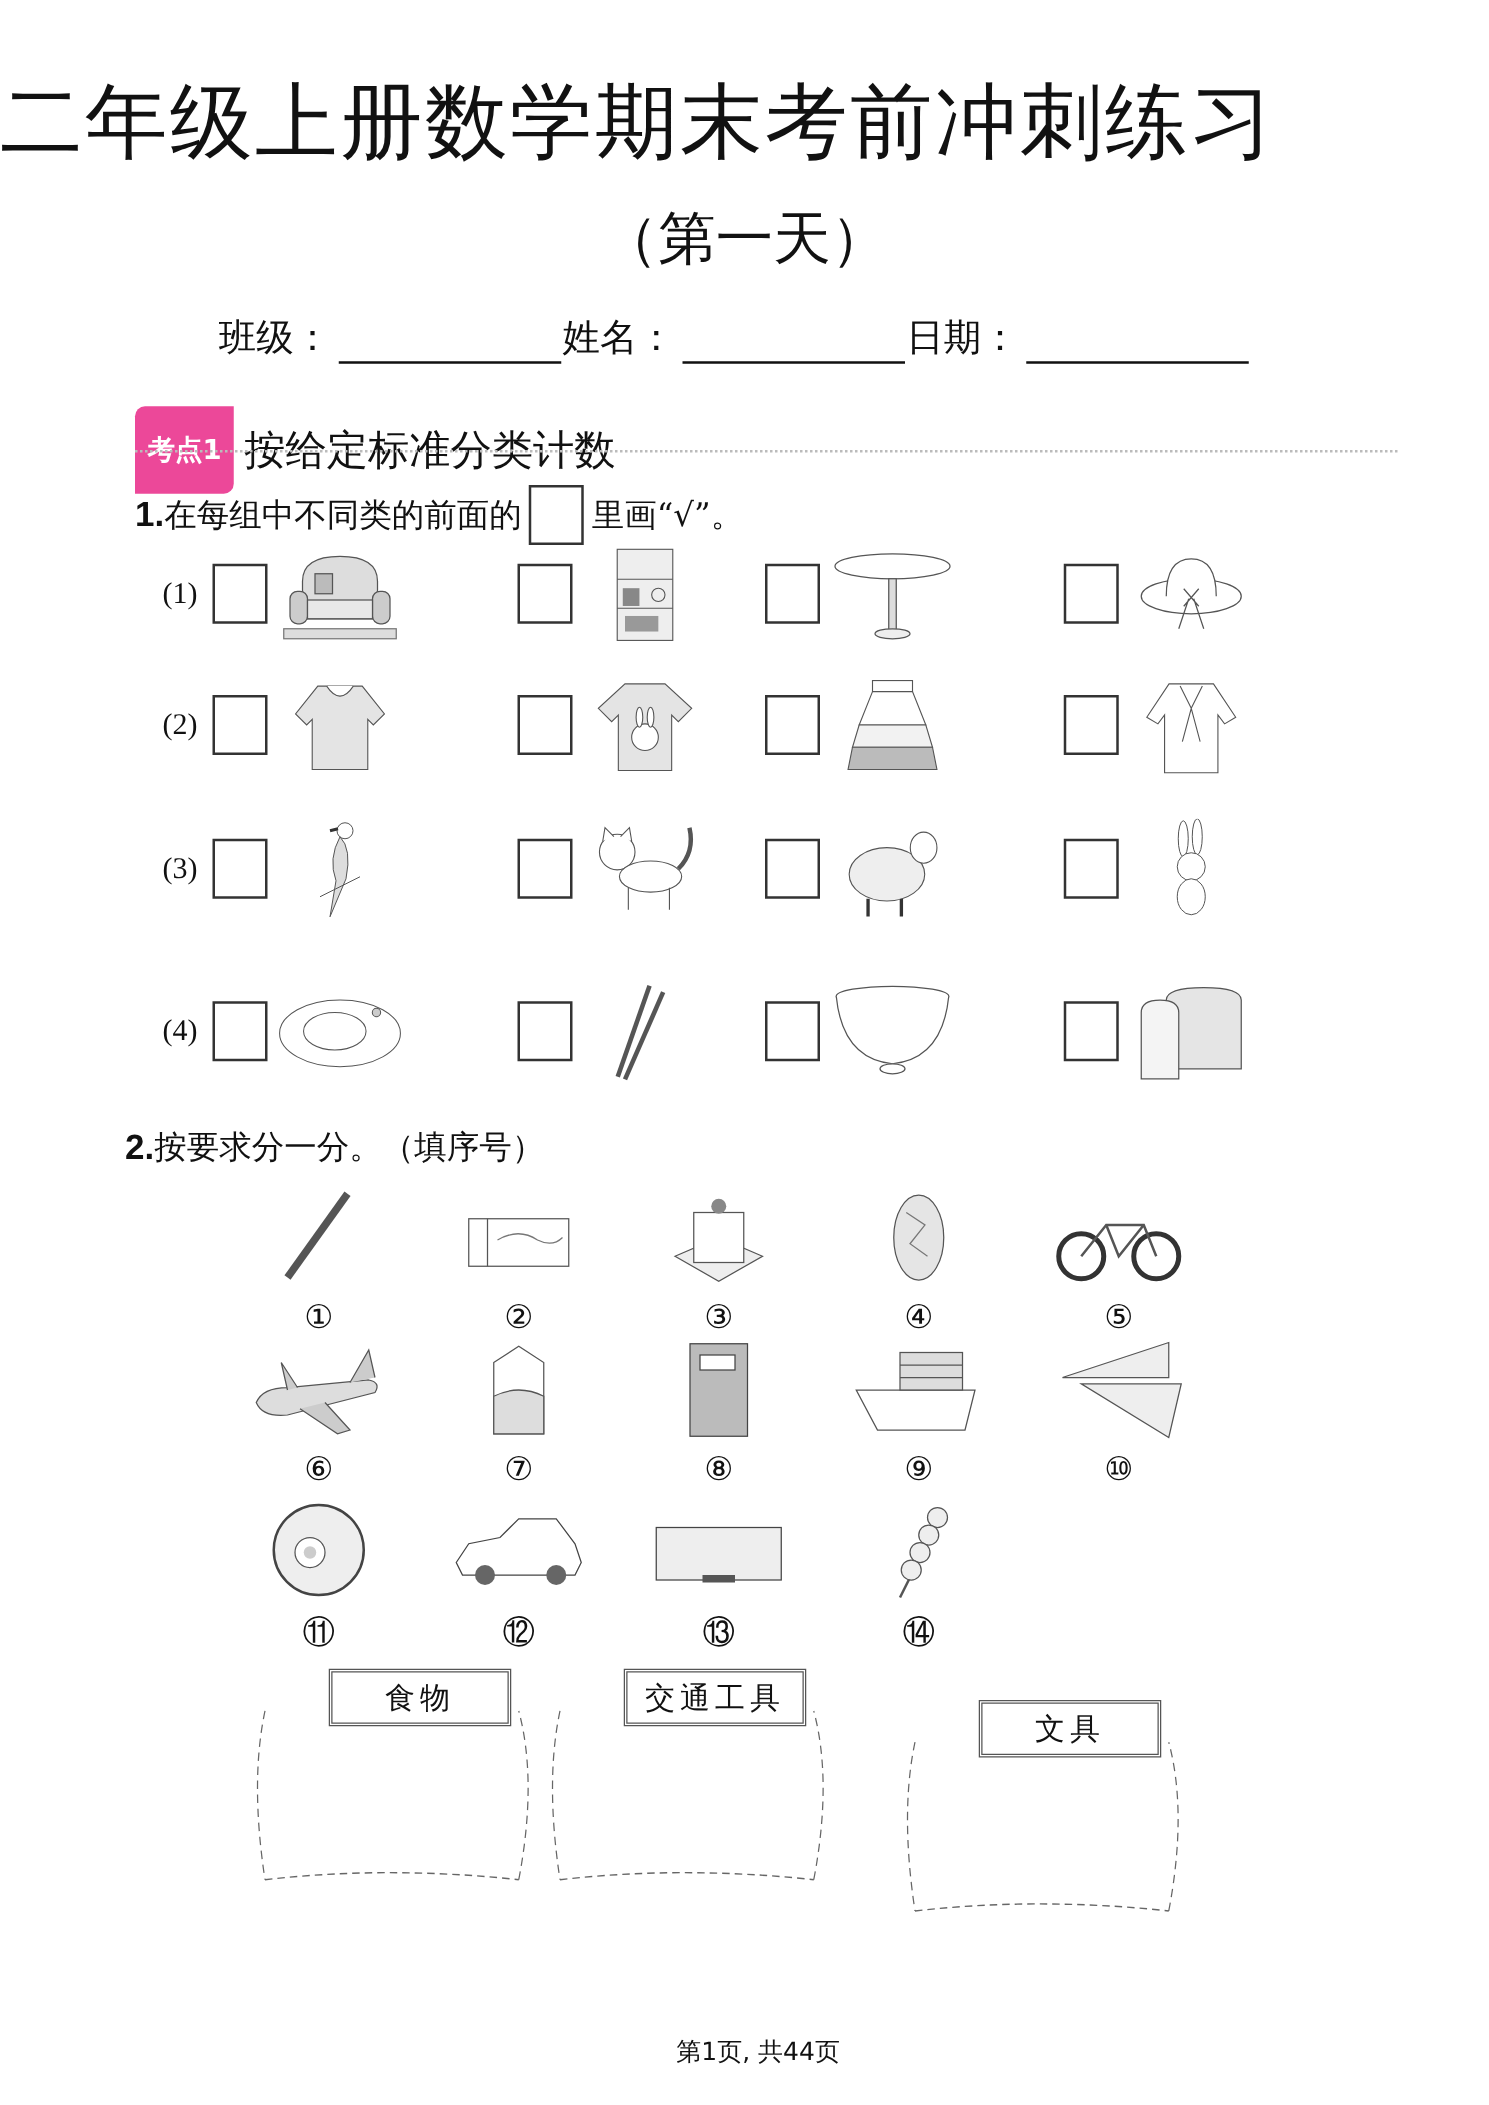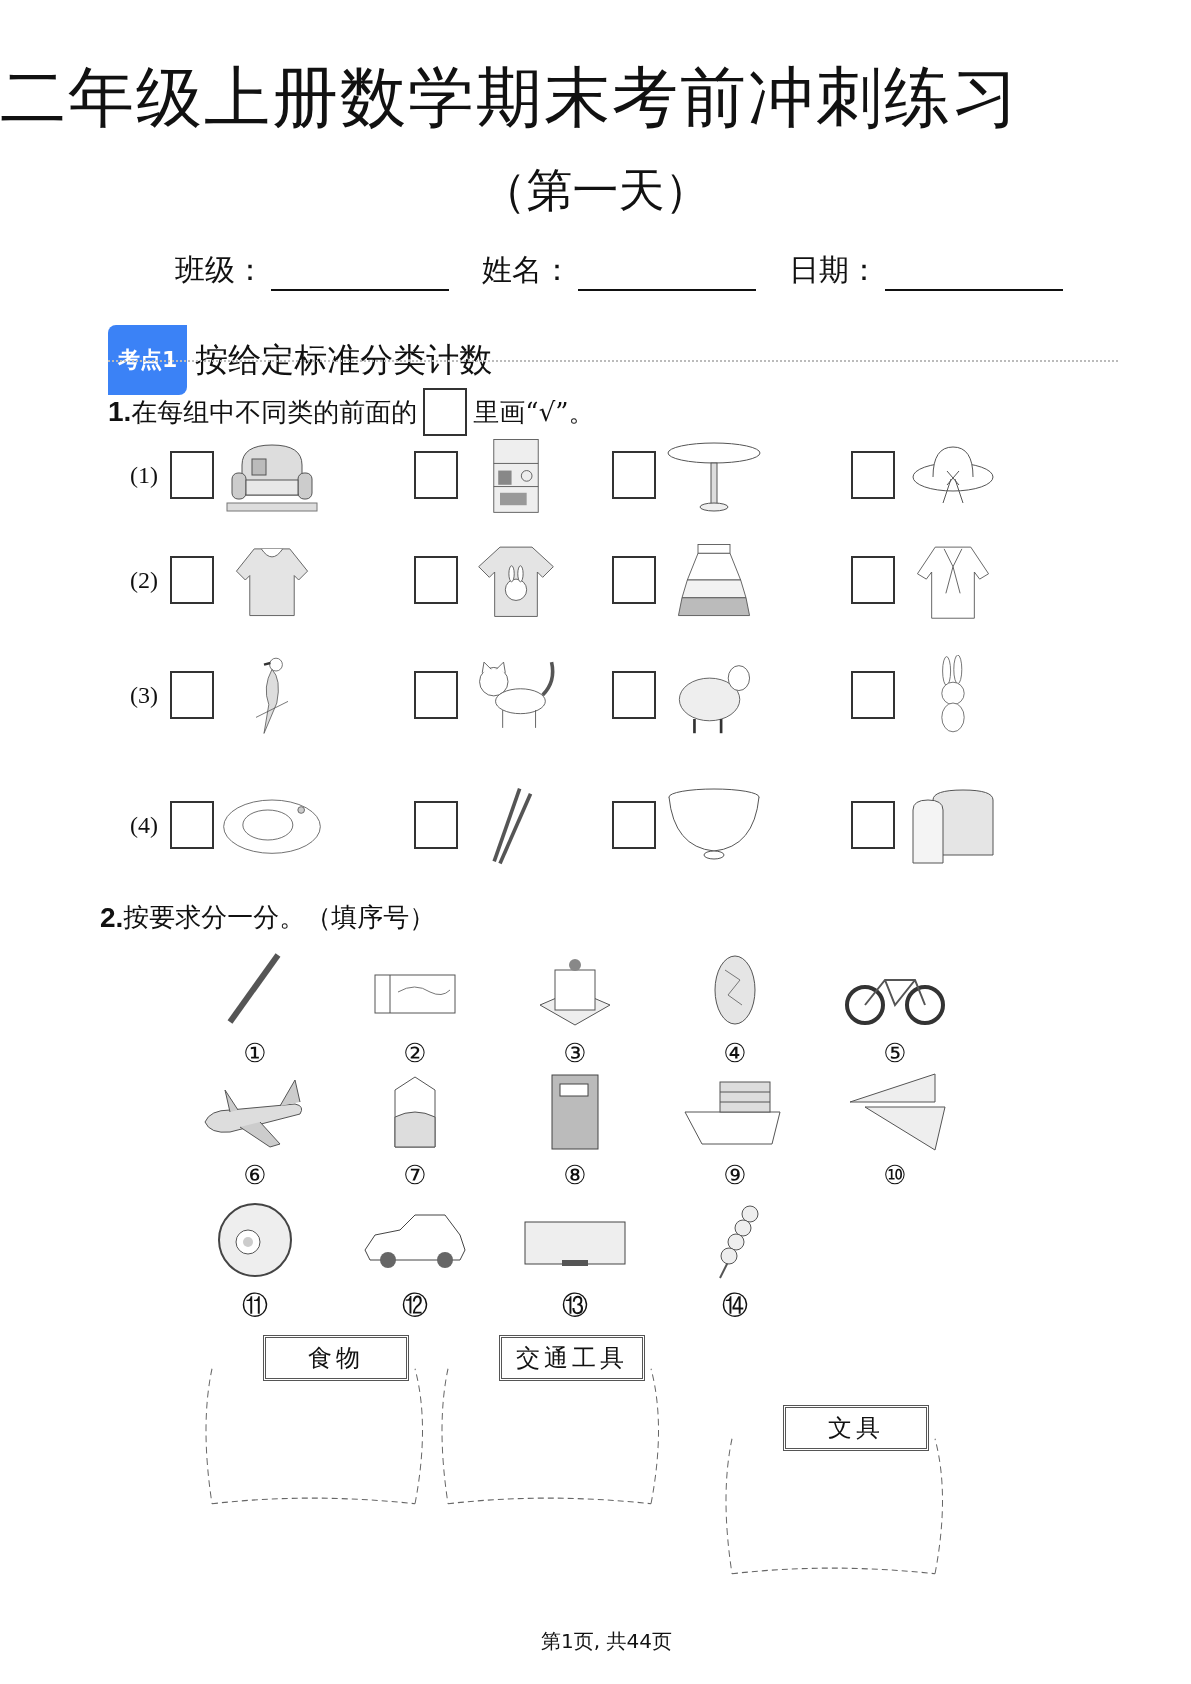--- a/index.html
+++ b/index.html
@@ -1,24 +1,24 @@
 <!DOCTYPE html>
 <html><head>
 <meta charset="utf-8">
 <style>
   html,body{margin:0;padding:0;background:#fff;}
   body{width:1191px;height:1684px;position:relative;overflow:hidden;font-family:"DejaVu Sans","Liberation Sans",sans-serif;color:#111;}
   .abs{position:absolute;}
   .title{left:0;width:1191px;top:58px;font-size:66px;font-weight:normal;letter-spacing:2px;line-height:80px;}
   .subtitle{left:0;width:1191px;top:160px;text-align:center;font-size:46px;line-height:60px;}
-  .fields{top:250px;left:175px;font-size:30px;display:flex;gap:33px;align-items:flex-end;}
+  .fields{top:250px;left:175px;font-size:30px;display:flex;gap:1px;align-items:flex-end;}
   .field{display:flex;align-items:flex-end;}
   .field .blank{display:inline-block;width:178px;border-bottom:2px solid #111;height:30px;margin-left:6px;}
   .section{top:325px;left:108px;display:flex;align-items:center;}
-  .tag{background:#3b82f6;color:#fff;font-weight:bold;font-size:22px;padding:20px 10px;border-radius:8px 0 8px 0;}
+  .tag{background:#ec4899;color:#fff;font-weight:bold;font-size:22px;padding:20px 10px;border-radius:8px 0 8px 0;}
   .sec-title{font-size:33px;margin-left:8px;}
   .dots{top:360px;left:108px;width:1010px;border-top:2px dotted #bbb;}
   .q{font-family:"DejaVu Serif","Liberation Serif",serif;font-size:26px;display:flex;align-items:center;}
   .q .num{font-family:"Liberation Sans",sans-serif;font-weight:bold;font-size:28px;}
   .inline-box{display:inline-block;width:40px;height:44px;border:2px solid #333;margin:0 6px;}
   .row{left:130px;width:960px;display:flex;align-items:center;}
   .cell{width:240px;display:flex;align-items:center;}
   .cell:first-child{width:245px;}
   .rlabel{font-family:"Liberation Serif",serif;font-size:24px;width:40px;}
   .cbox{width:40px;height:44px;border:2px solid #333;margin-right:8px;flex-shrink:0;}
@@ -377,20 +377,20 @@
       <path d="M12 30 Q0 80 12 150 M12 150 Q110 140 215 150 M215 150 Q230 80 215 30" fill="none" stroke="#666" stroke-dasharray="6 4"></path>
     </svg>
   <div class="plate">食物</div>
 </div>
 <div class="frame" style="left:436px;top:1335px;width:230px;height:160px;">
   <svg viewBox="0 0 230 160" preserveAspectRatio="none">
       <path d="M12 30 Q0 80 12 150 M12 150 Q110 140 215 150 M215 150 Q230 80 215 30" fill="none" stroke="#666" stroke-dasharray="6 4"></path>
     </svg>
   <div class="plate">交通工具</div>
 </div>
-<div class="frame" style="left:720px;top:1405px;width:230px;height:160px;text-decoration:underline;">
+<div class="frame" style="left:720px;top:1360px;width:230px;height:160px;text-decoration:underline;">
   <svg viewBox="0 0 230 160" preserveAspectRatio="none">
       <path d="M12 30 Q0 80 12 150 M12 150 Q110 140 215 150 M215 150 Q230 80 215 30" fill="none" stroke="#666" stroke-dasharray="6 4"></path>
     </svg>
   <div class="plate">文具</div>
 </div>
 
 <div class="abs footer">第1页, 共44页</div>
 
 </body></html>

